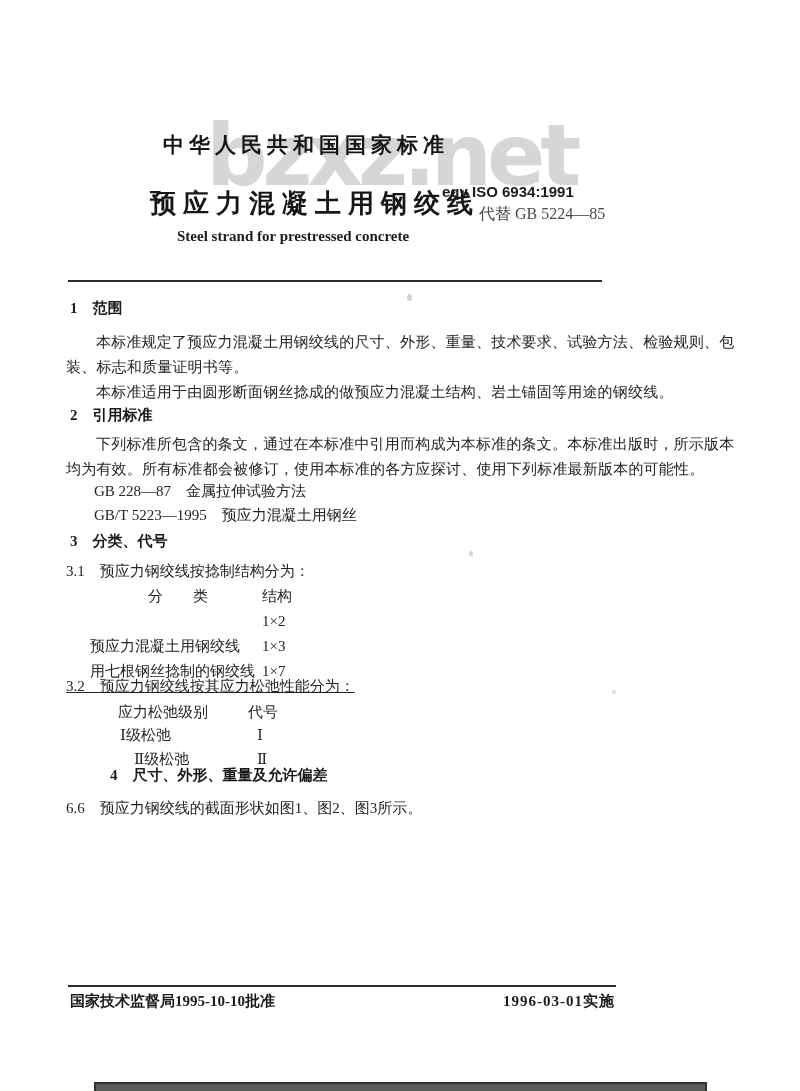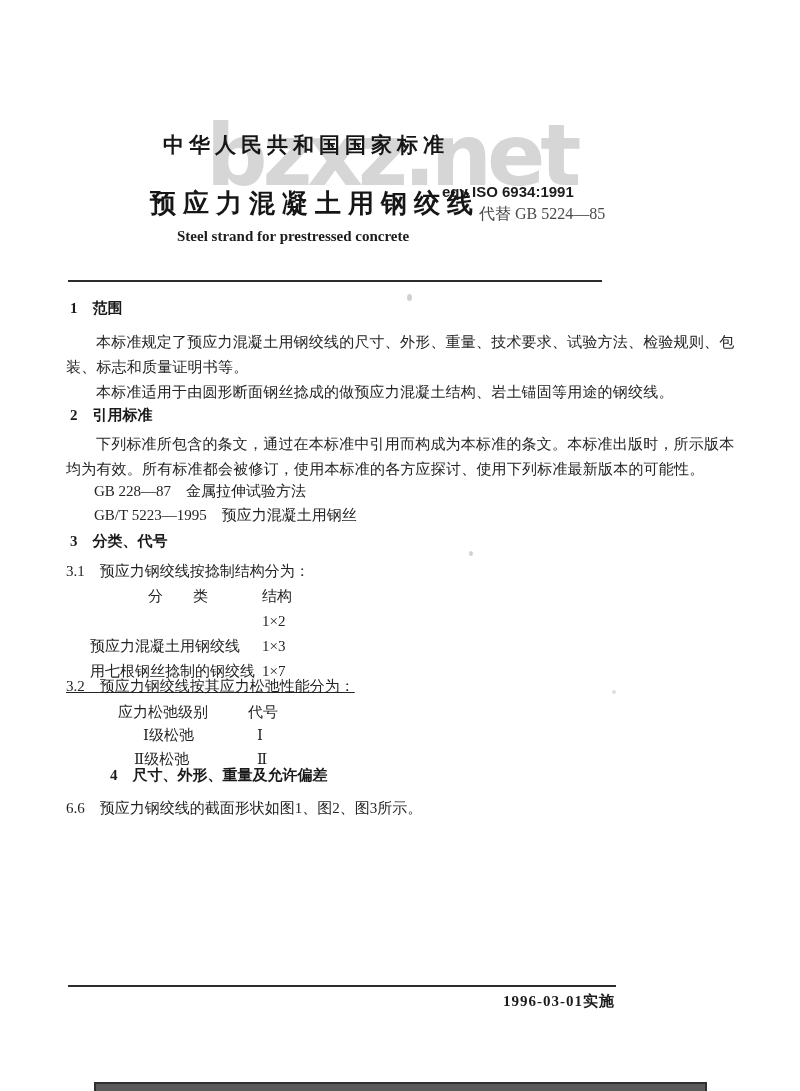--- a/index.html
+++ b/index.html
@@ -82,26 +82,27 @@
   <div class="abs bodytext" style="left:262px;top:609px;">1×2</div>
   <div class="abs bodytext" style="left:90px;top:634px;">预应力混凝土用钢绞线</div>
   <div class="abs bodytext" style="left:262px;top:634px;">1×3</div>
   <div class="abs bodytext" style="left:90px;top:659px;">用七根钢丝捻制的钢绞线</div>
   <div class="abs bodytext" style="left:262px;top:659px;">1×7</div>
 
   <div class="abs bodytext" style="left:66px;top:674px;text-decoration:underline;">3.2　预应力钢绞线按其应力松弛性能分为：</div>
 
   <div class="abs bodytext" style="left:118px;top:700px;">应力松弛级别</div>
   <div class="abs bodytext" style="left:248px;top:700px;">代号</div>
-  <div class="abs bodytext" style="left:143px;top:723px;text-align:center;">Ⅰ级松弛</div>
+  <div class="abs bodytext" style="left:120px;top:723px;text-align:center;">Ⅰ级松弛</div>
   <div class="abs bodytext" style="left:257px;top:723px;">Ⅰ</div>
   <div class="abs bodytext" style="left:134px;top:747px;">Ⅱ级松弛</div>
   <div class="abs bodytext" style="left:257px;top:747px;">Ⅱ</div>
 
   <div class="abs h2" style="left:70px;top:766px;margin-left:40px;">4　尺寸、外形、重量及允许偏差</div>
   <div class="abs bodytext" style="left:66px;top:796px;">6.6　预应力钢绞线的截面形状如图1、图2、图3所示。</div>
 
   <div class="abs rule-bottom"></div>
+  <div class="abs footer-left">国家技术监督局1995-10-10批准</div>
   <div class="abs footer-right">1996-03-01实施</div>
 
   <div class="bottom-bar"></div>
 
 </div>
 
 </body></html>

